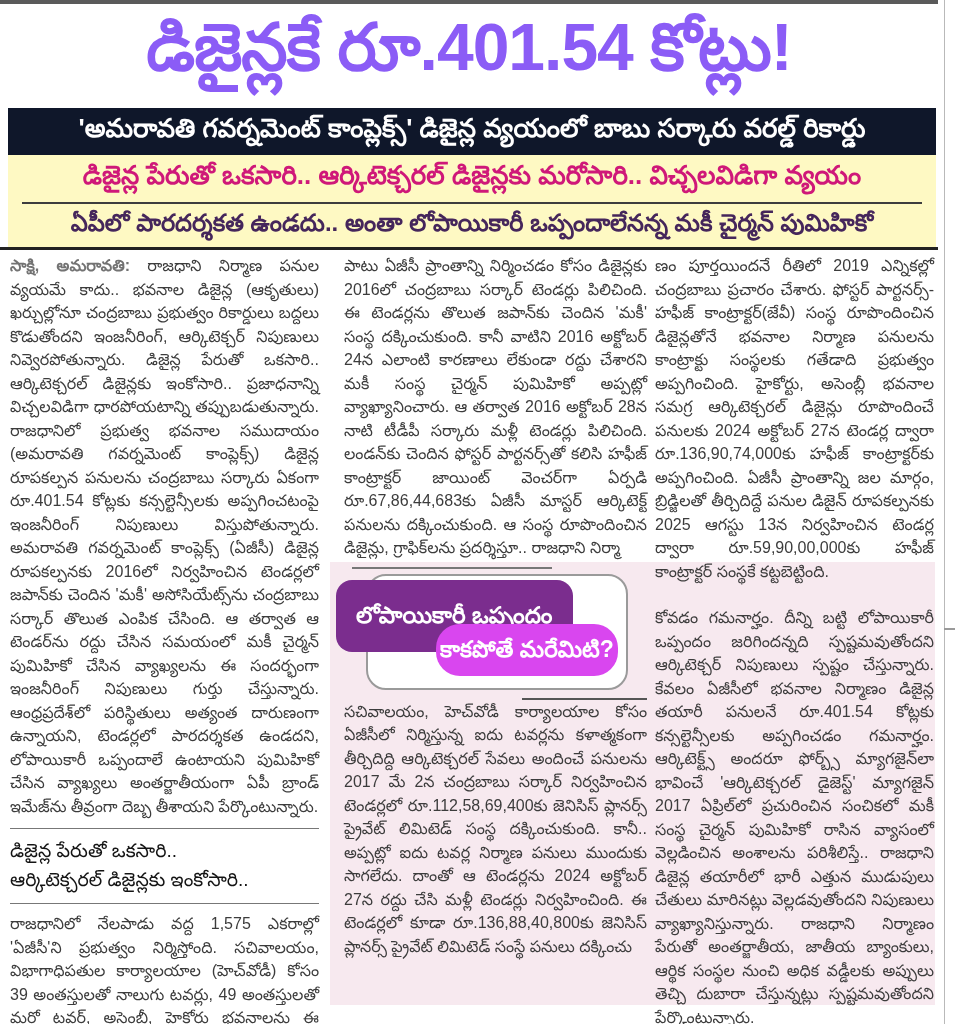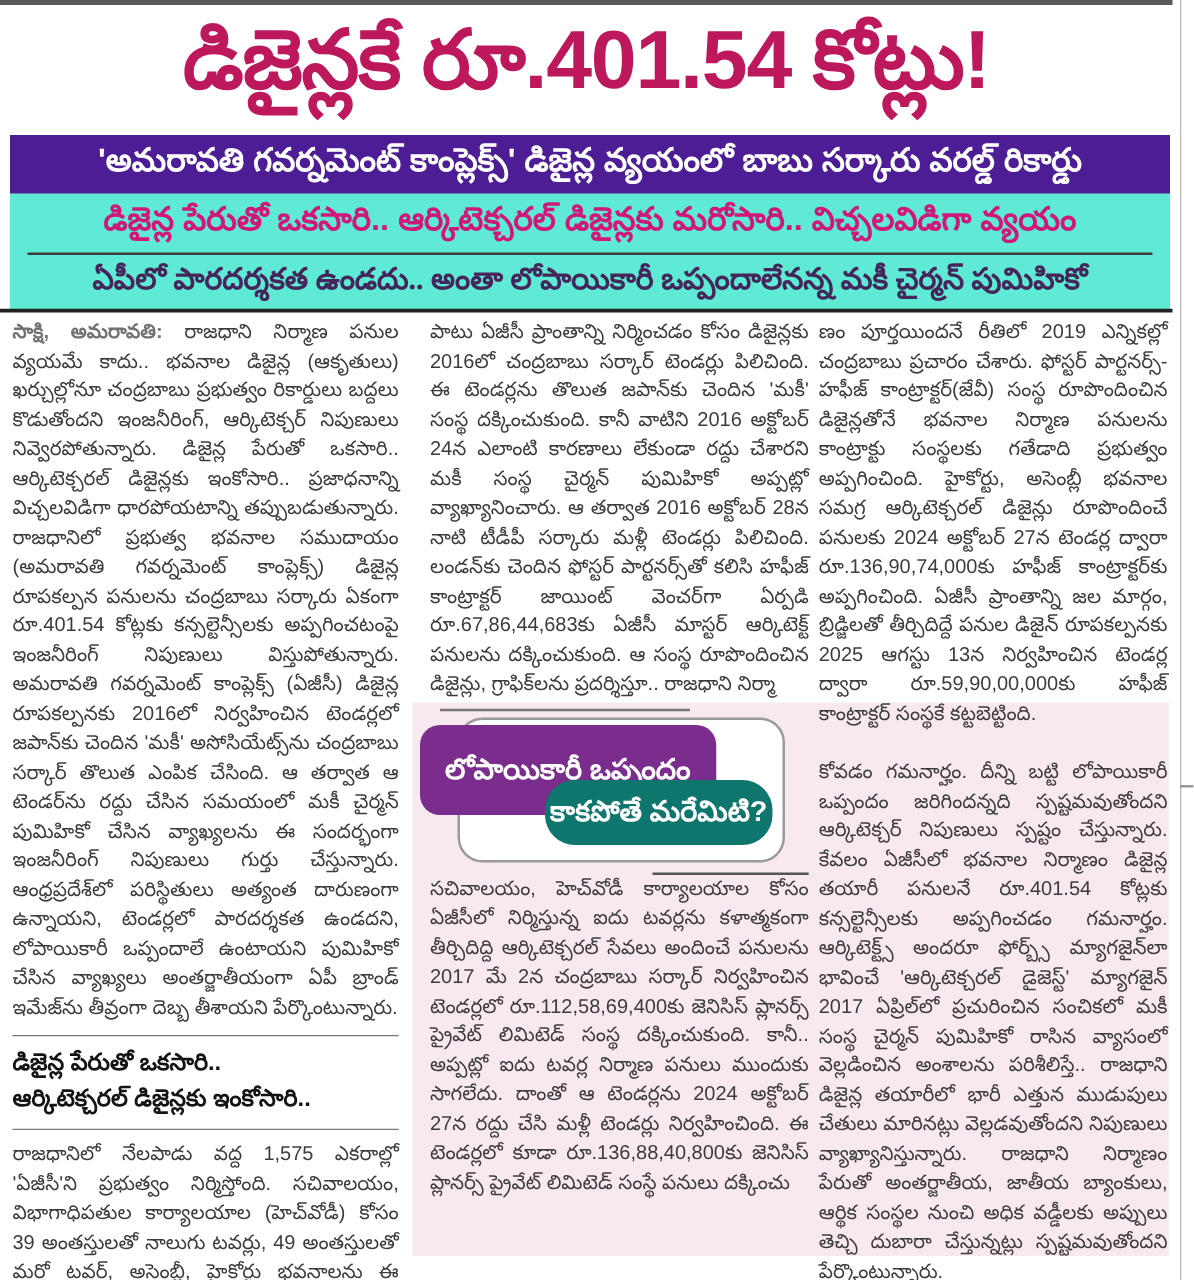--- a/index.html
+++ b/index.html
@@ -4,62 +4,62 @@
 <style>
   html,body{margin:0;padding:0;background:#ffffff;}
   .page{
     position:relative;width:955px;height:1024px;background:#ffffff;overflow:hidden;
     font-family:"Liberation Sans",sans-serif;
   }
   .top-edge{position:absolute;top:0;left:0;width:938px;height:4px;background:#5a5a5a;}
   .headline{
     position:absolute;top:6px;left:0;width:938px;height:98px;
     display:flex;align-items:center;justify-content:center;
-    font-size:66px;font-weight:800;color:#be185d;letter-spacing:-1px;white-space:nowrap;
+    font-size:66px;font-weight:800;color:#8b5cf6;letter-spacing:-1px;white-space:nowrap;
   }
   .subhead-stack{position:absolute;top:108px;left:8px;width:928px;}
   .band{display:flex;align-items:center;justify-content:center;text-align:center;font-weight:700;}
-  .band1{height:47px;background:#4c1d95;color:#ffffff;font-size:26px;}
-  .pink-block{background:#5eead4;}
+  .band1{height:47px;background:#0f172a;color:#ffffff;font-size:26px;}
+  .pink-block{background:#fef9c3;}
   .band2{height:47px;color:#cf1879;font-size:26px;}
   .band-divider{height:0;border-top:2px solid #3d3d3d;margin:0 14px;}
-  .band3{height:44px;color:#45265b;font-size:24px;font-family:Liberation Serif, serif;}
+  .band3{height:44px;color:#45265b;font-size:24px;}
   .header-bottom-rule{position:absolute;top:247px;left:0;width:938px;height:3px;background:#222222;}
 
   .pink-panel{position:absolute;left:330px;top:562px;width:605px;height:443px;background:#f7e9ef;z-index:0;}
 
   .col{position:absolute;top:254px;z-index:1;font-size:16px;line-height:23.5px;
        text-align:justify;color:#3c3c3c;}
   .col1{left:10px;width:309px;}
   .col2{left:344px;width:303px;}
   .col3{left:655px;width:279px;}
   .byline{font-weight:700;color:#737373;}
   .para{margin:0;}
   .para + .para{margin-top:23px;}
 
   .col-subhead{
     margin:10px 0 8px 0;padding:7px 0 9px 0;
     border-top:1.5px solid #777;border-bottom:1.5px solid #777;
-    font-size:19px;line-height:29px;font-weight:700;color:#141414;text-align:left;
+    font-size:19px;line-height:29px;font-weight:400;color:#141414;text-align:left;
   }
 
   .callout{position:relative;height:128px;margin:8px 0 4px 0;}
   .callout-topline{position:absolute;left:8px;top:-1px;width:200px;height:2px;background:#777;}
   .callout-card{
     position:absolute;left:22px;top:6px;width:258px;height:112px;
     background:#ffffff;border:2px solid #9a9a9a;border-radius:20px;
   }
   .badge{position:absolute;display:flex;align-items:center;justify-content:center;
          color:#ffffff;font-weight:700;white-space:nowrap;}
   .badge-purple{
     left:-8px;top:12px;height:48px;padding:12px 20px;background:#7b2d8e;border-radius:16px;
     font-size:23px;z-index:2;
   }
   .badge-orange{
-    left:92px;top:56px;height:52px;padding:0 4px;background:#0f766e;border-radius:24px;
+    left:92px;top:56px;height:52px;padding:0 4px;background:#d946ef;border-radius:24px;
     font-size:23px;z-index:3;
   }
   .callout-underline{position:absolute;left:178px;bottom:-4px;width:125px;height:2px;background:#555;}
 
   .right-rule{position:absolute;left:944px;top:0;width:1px;height:1024px;background:#b9b9b9;}
   .right-tick{position:absolute;left:944px;top:628px;width:11px;height:2px;background:#9a9a9a;}
 </style>
 </head>
 <body>
 

